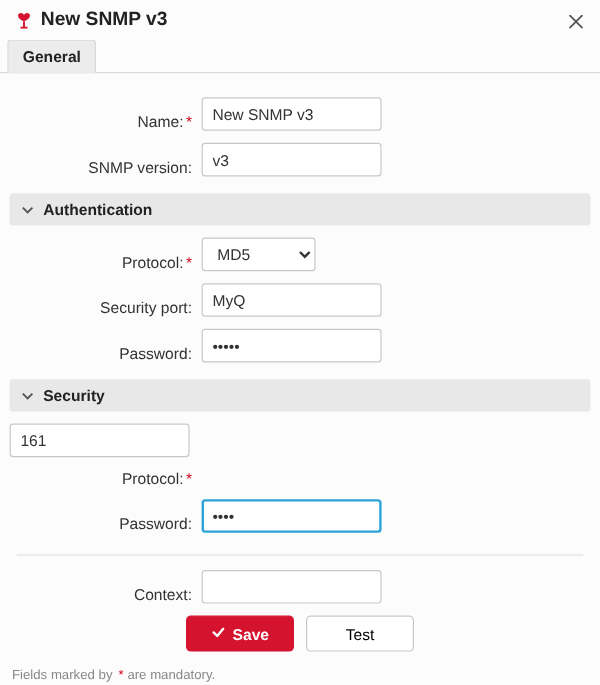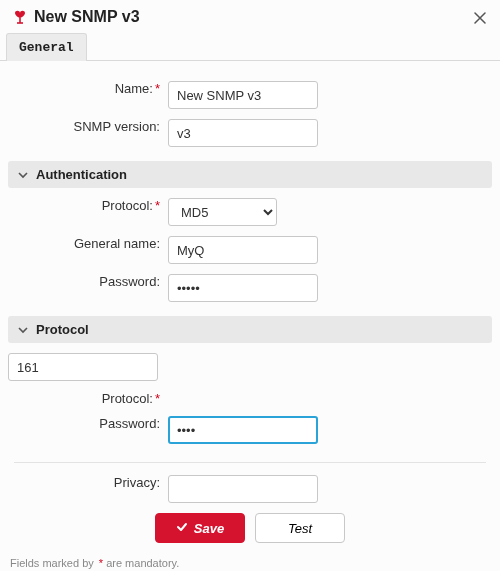--- a/index.html
+++ b/index.html
@@ -40,42 +40,41 @@
     display: flex;
     align-items: center;
     justify-content: center;
     cursor: pointer;
     font-size: 16px;
     color: #555;
   }
   .tabs {
     border-bottom: 1px solid #d9d9d9;
     padding: 0 6px;
-    font-family: Liberation Mono, monospace;
   }
   .tab {
     display: inline-block;
     padding: 6px 12px 6px 12px;
     border: 1px solid #d9d9d9;
     border-bottom: none;
     background: #ececec;
     border-radius: 3px 3px 0 0;
     font-weight: 600;
     font-size: 13px;
     color: #222;
     cursor: pointer;
     position: relative;
     top: 1px;
   }
   .form-area {
     padding: 10px 8px 10px 8px;
   }
   .row {
     display: flex;
-    align-items: flex-start;
+    align-items: flex-end;
     margin: 10px 0;
   }
   .row label {
     width: 160px;
     text-align: right;
     padding-right: 8px;
     color: #333;
   }
   .req {
     color: #d0021b;
@@ -87,21 +86,21 @@
     height: 28px;
     border: 1px solid #c8c8c8;
     border-radius: 3px;
     padding: 0 8px;
     font-size: 13px;
     font-family: inherit;
     background: #fff;
     color: #333;
   }
   .field input.w150, .field select.w150 { width: 150px; }
-  .field select.w95 { width: 109px; }
+  .field select.w95 { width: 95px; }
   .focused {
     border: 2px solid #2aa3d8 !important;
     padding: 0 7px !important;
   }
   .section-head {
     display: flex;
     align-items: center;
     background: #e8e8e8;
     border-radius: 3px;
     padding: 6px 8px;
@@ -136,21 +135,20 @@
     border-radius: 4px;
     border: 1px solid #c8c8c8;
     background: #fff;
     font-size: 13px;
     cursor: pointer;
     display: inline-flex;
     align-items: center;
     justify-content: center;
     gap: 6px;
     padding: 0 14px;
-    font-style: italic;
   }
   .btn.primary {
     background: #d5132e;
     border-color: #d5132e;
     color: #fff;
     font-weight: 600;
   }
   .footer-note {
     position: absolute;
     bottom: 2px;
@@ -210,55 +208,55 @@
   <div class="row">
     <label><span>Protocol:</span><span class="req">*</span></label>
     <div class="field">
       <select class="w95">
         <option>MD5</option>
       </select>
     </div>
   </div>
 
   <div class="row">
-    <label>General name:</label>
+    <label>Security port:</label>
     <div class="field"><input type="text" class="w150" value="MyQ" style=""></div>
   </div>
 
   <div class="row">
     <label>Password:</label>
     <div class="field"><input type="text" class="w150" value="•••••" style=""></div>
   </div>
 
   <div class="section-head">
     <span class="chev">
       <svg viewBox="0 0 10 10" width="10" height="10">
           <path d="M1 3 L5 7 L9 3" fill="none" stroke="#555" stroke-width="1.6"></path>
         </svg>
     </span>
-    <span>Protocol</span>
+    <span>Security</span>
   </div>
 
   <div class="row">
     <div class="field"><input type="text" class="w150" value="161" style=""></div>
   </div>
 
   <div class="row">
     <label><span>Protocol:</span><span class="req">*</span></label>
   </div>
 
   <div class="row">
     <label>Password:</label>
     <div class="field"><input type="text" class="w150 focused" value="••••" style=""></div>
   </div>
 
   <hr class="sep">
 
   <div class="row">
-    <label>Privacy:</label>
+    <label>Context:</label>
     <div class="field"><input type="text" class="w150" value="" style=""></div>
   </div>
 
   <div class="button-row">
     <button class="btn primary">
       <span>
         <svg viewBox="0 0 12 12" width="12" height="12">
             <path d="M2 6 L5 9 L10 3" fill="none" stroke="#fff" stroke-width="2" stroke-linecap="round" stroke-linejoin="round"></path>
           </svg>
       </span>

